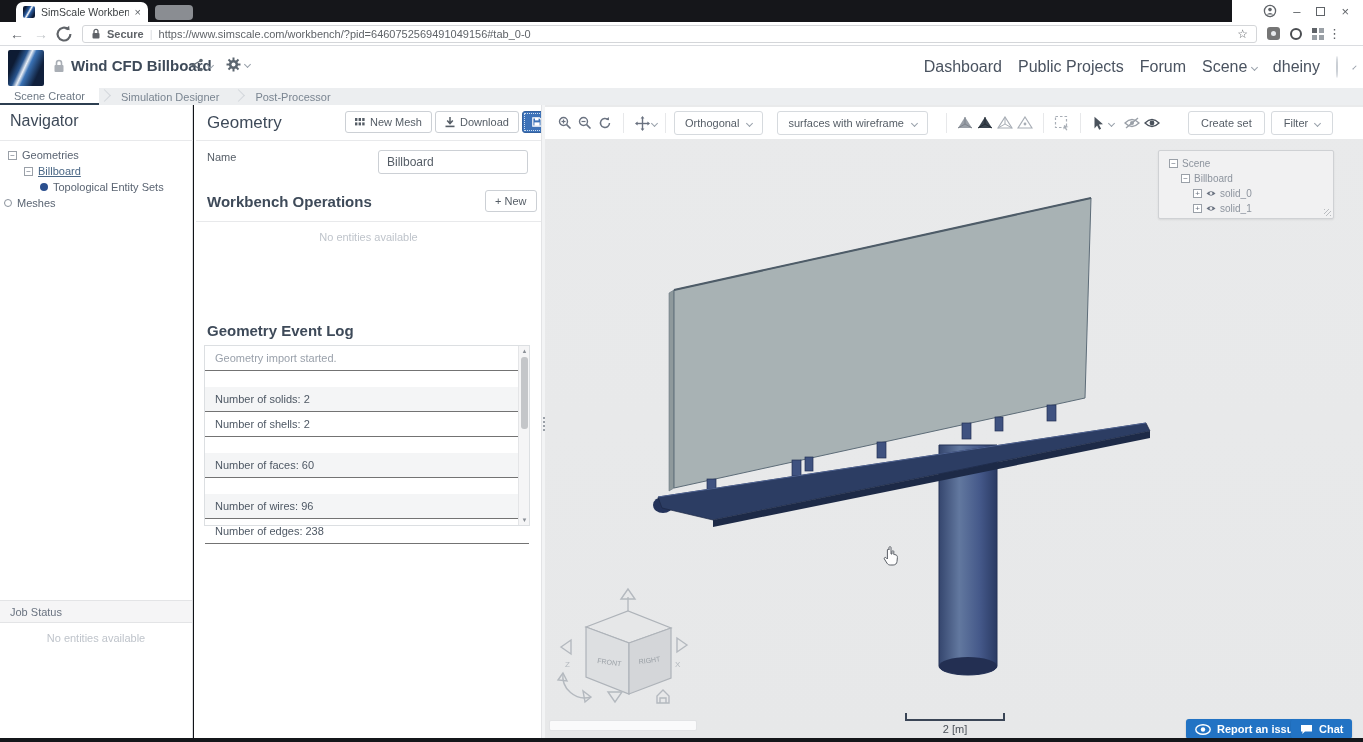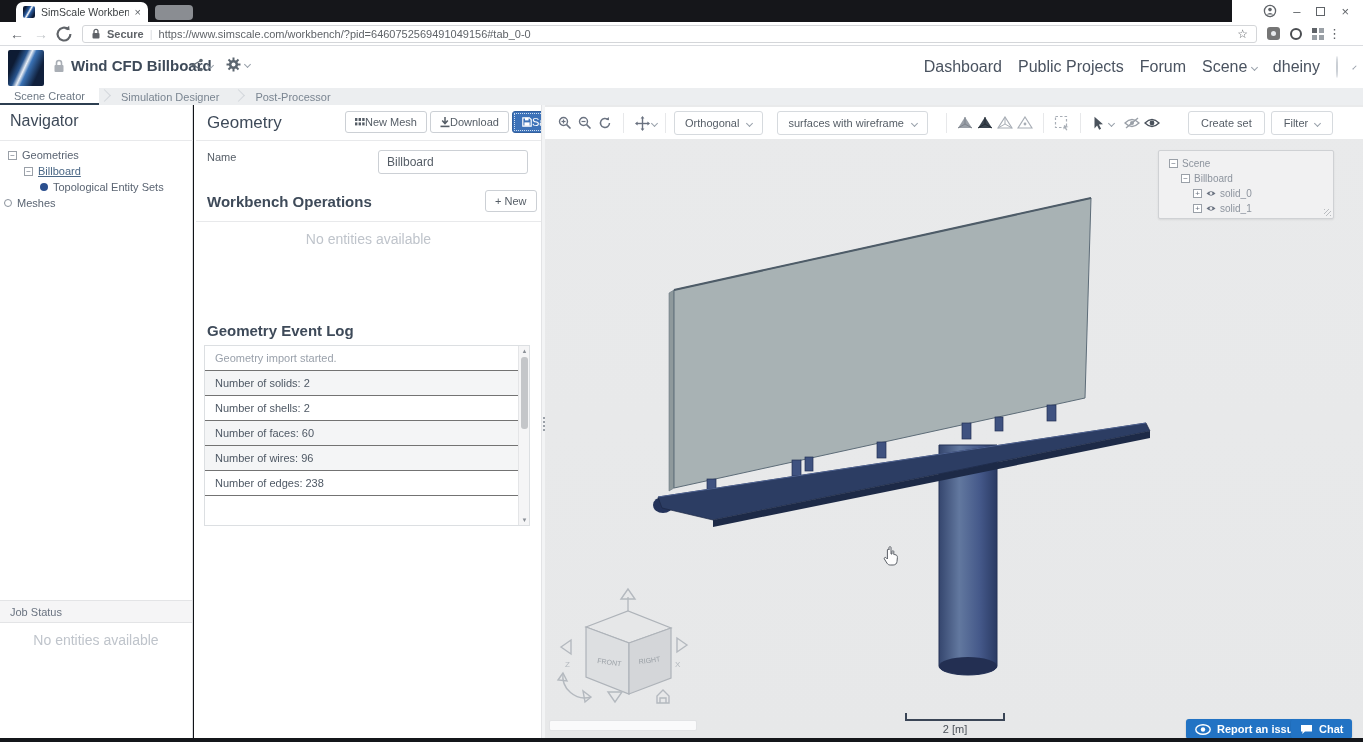--- a/index.html
+++ b/index.html
@@ -55,33 +55,33 @@
   
   .navigator { left:0; top:105px; width:193px; height:633px; background:#fff; border-right:1px solid #d9dbde; }
   .nav-title { left:10px; top:112px; font-size:16px; color:#3e4a59; }
   .nav-divider { left:0; top:140px; width:193px; height:1px; background:#e8e9eb; }
   .tree-row { position:absolute; display:flex; align-items:center; gap:5px; font-size:11px; color:#5a6472; white-space:nowrap; }
   .expander { width:9px; height:9px; border:1px solid #9aa0a8; background:#fff; font-size:8px; line-height:7px; text-align:center; color:#6a7280; flex:0 0 auto; }
   .bullet { width:8px; height:8px; border-radius:50%; background:#2b4f8e; flex:0 0 auto; }
   .circle-o { width:8px; height:8px; border-radius:50%; border:1px solid #8a929c; flex:0 0 auto; }
   .link-blue { color:#4a6785; text-decoration:underline; }
   .job-status-bar { left:0; top:600px; width:192px; height:23px; background:#f5f5f6; border-top:1px solid #e3e4e6; border-bottom:1px solid #e3e4e6; display:flex; align-items:center; padding-left:10px; font-size:11px; color:#6a7380; }
-  .empty-text { font-size:14px; color:#bfc4cb; }
+  .empty-text { font-size:11px; color:#bfc4cb; }
 
   
   .geo-panel { left:194px; top:105px; width:347px; height:633px; background:#fff; }
   .panel-h1 { font-size:17px; color:#3e4a59; }
   .panel-h2 { font-size:15px; font-weight:bold; color:#3e4a59; }
-  .btn { display:inline-flex; align-items:center; justify-content:center; height:22px; border:1px solid #ccd0d5; border-radius:3px; background:#fff; font-size:11px; color:#555d66; padding:0 9px; white-space:nowrap; }
+  .btn { display:inline-flex; align-items:center; justify-content:center; gap:5px; height:22px; border:1px solid #ccd0d5; border-radius:3px; background:#fff; font-size:11px; color:#555d66; padding:0 9px; white-space:nowrap; }
   .btn.primary { background:#3d72b8; border-color:#34619e; color:#fff; outline:1px dotted #cfe0f2; outline-offset:-3px; }
   .geo-divider { position:absolute; height:1px; background:#e8e9eb; }
   .name-input { position:absolute; left:378px; top:150px; width:150px; height:24px; border:1px solid #ccd0d5; border-radius:3px; font-size:12px; color:#555d66; padding:0 8px; font-family:"Liberation Sans",sans-serif; }
   .log-box { left:204px; top:345px; width:326px; height:181px; border:1px solid #dcdfe2; }
   .log-row { height:25px; display:flex; align-items:center; padding-left:10px; font-size:11px; color:#4e5864; border-bottom:1px solid #737373; }
-  .log-row.alt { background:#f4f5f6; }
+  .log-row.alt { background:#f4f5f6;margin-top:16px; }
   .log-row.muted { color:#9aa1ab; }
   .log-scroll { position:absolute; right:0; top:0; width:11px; height:179px; background:#f5f5f6; border-left:1px solid #e4e5e7; }
   .log-scroll .arr { position:absolute; left:1px; width:9px; text-align:center; font-size:6px; color:#8a8f96; }
   .log-thumb { position:absolute; left:2px; top:11px; width:7px; height:72px; background:#c4c6c9; border-radius:3px; }
 
   .splitter { left:541px; top:105px; width:4px; height:633px; background:#f3f4f5; border-left:1px solid #e2e3e5; }
   .grip { position:absolute; left:0.5px; top:312px; width:3px; height:14px; background:repeating-linear-gradient(#9aa0a8 0 2px, transparent 2px 4px); }
 
   
   .viewport { left:545px; top:105px; width:818px; height:633px; background:linear-gradient(#e9eaeb,#e7e8e9); }

